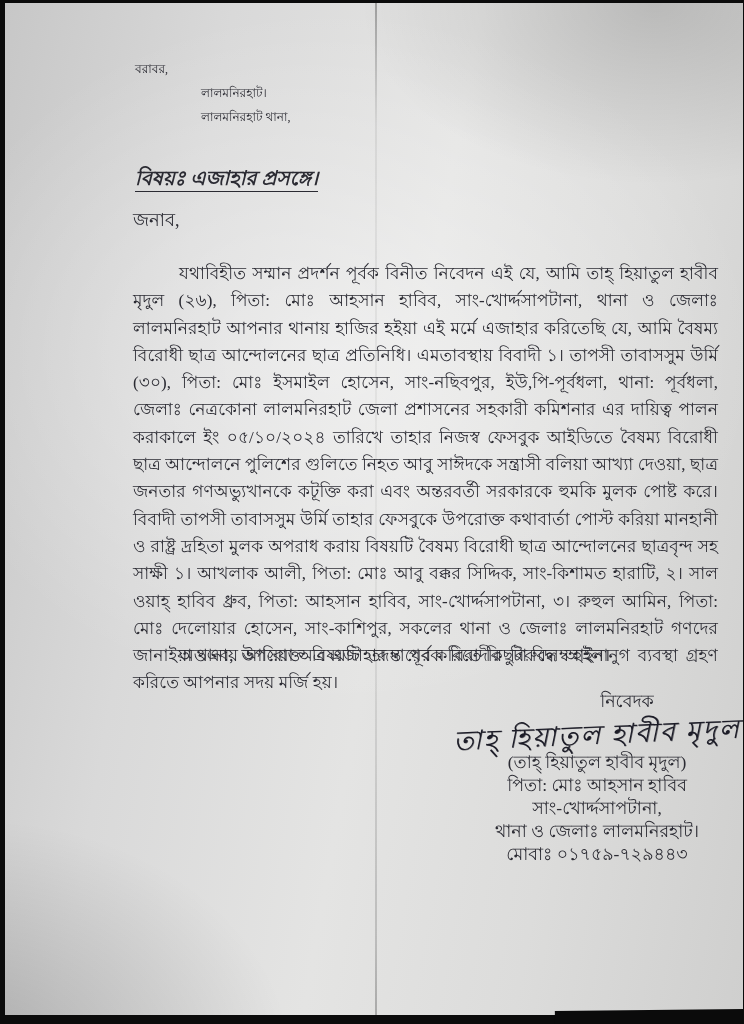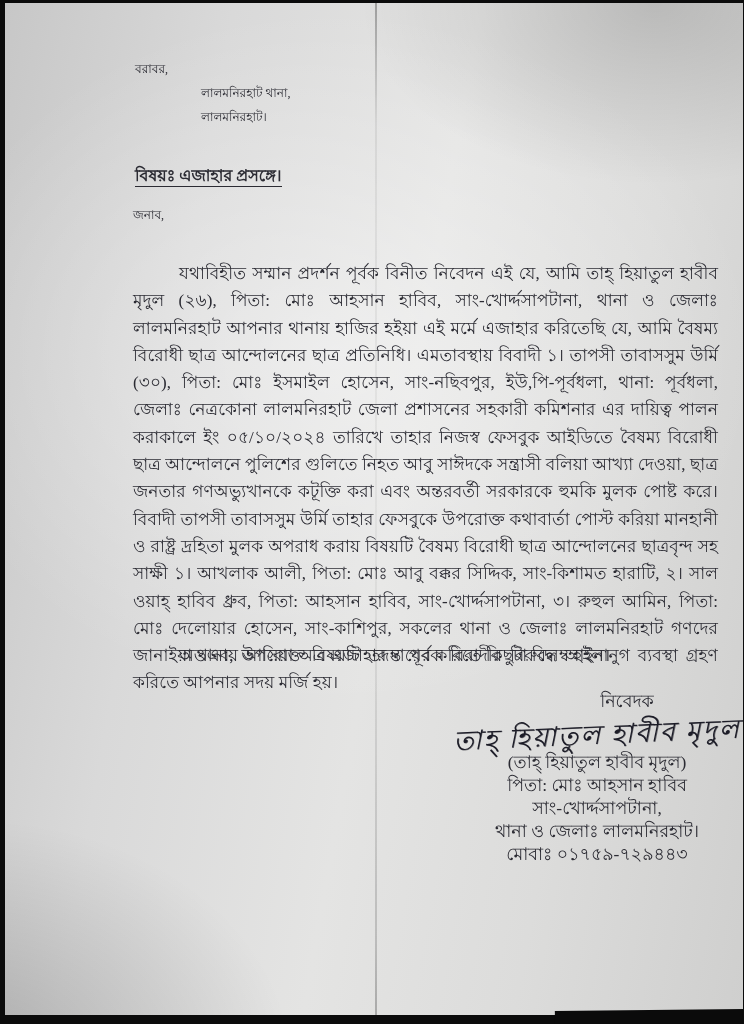--- a/index.html
+++ b/index.html
@@ -29,24 +29,24 @@
     filter:blur(0.4px);
   }
   .bottom-wedge{
     position:absolute;right:-2px;bottom:-10px;width:190px;height:16px;
     background:#0b0b0b;transform:rotate(-0.6deg);transform-origin:right bottom;
   }
   .txt{position:absolute;white-space:nowrap;}
   .recipient{left:130px;top:54px;font-size:12px;line-height:24px;}
   .recipient .r-ind{padding-left:66px;}
   .subject{
-    left:130px;top:160px;font-size:16px;font-weight:bold;
+    left:130px;top:160px;font-size:20px;font-weight:bold;font-style:italic;
   }
   .subject span{border-bottom:1.5px solid #2b2b33;padding-bottom:2px;}
-  .greeting{left:128px;top:203px;font-size:12px;}
+  .greeting{left:128px;top:203px;font-size:18px;}
   .bodytext{
     position:absolute;left:128px;width:585px;
     font-size:17px;line-height:27.3px;
     text-align:justify;white-space:normal;
     text-indent:46px;
     letter-spacing:0.1px;
   }
   .para1{top:240px;}
   .para2{top:622px;}
   .closing{
@@ -69,22 +69,22 @@
 </style>
 </head>
 <body>
 
 <div class="paper">
   <div class="fold-line"></div>
   <div class="bottom-wedge"></div>
 
   <div class="txt recipient">
     <div>বরাবর,</div>
+    <div class="r-ind">লালমনিরহাট।</div>
     <div class="r-ind">লালমনিরহাট থানা,</div>
-    <div class="r-ind">লালমনিরহাট।</div>
   </div>
 
   <div class="txt subject">
     <span>বিষয়ঃ এজাহার প্রসঙ্গে।</span>
   </div>
 
   <div class="txt greeting">জনাব,</div>
 
   <p class="bodytext para1">যথাবিহীত সম্মান প্রদর্শন পূর্বক বিনীত নিবেদন এই যে, আমি তাহ্ হিয়াতুল হাবীব মৃদুল (২৬), পিতা: মোঃ আহসান হাবিব, সাং-খোর্দ্দসাপটানা, থানা ও জেলাঃ লালমনিরহাট আপনার থানায় হাজির হইয়া এই মর্মে এজাহার করিতেছি যে, আমি বৈষম্য বিরোধী ছাত্র আন্দোলনের ছাত্র প্রতিনিধি। এমতাবস্থায় বিবাদী ১। তাপসী তাবাসসুম উর্মি (৩০), পিতা: মোঃ ইসমাইল হোসেন, সাং-নছিবপুর, ইউ,পি-পূর্বধলা, থানা: পূর্বধলা, জেলাঃ নেত্রকোনা লালমনিরহাট জেলা প্রশাসনের সহকারী কমিশনার এর দায়িত্ব পালন করাকালে ইং ০৫/১০/২০২৪ তারিখে তাহার নিজস্ব ফেসবুক আইডিতে বৈষম্য বিরোধী ছাত্র আন্দোলনে পুলিশের গুলিতে নিহত আবু সাঈদকে সন্ত্রাসী বলিয়া আখ্যা দেওয়া, ছাত্র জনতার গণঅভ্যুখানকে কটূক্তি করা এবং অন্তরবর্তী সরকারকে হুমকি মুলক পোষ্ট করে। বিবাদী তাপসী তাবাসসুম উর্মি তাহার ফেসবুকে উপরোক্ত কথাবার্তা পোস্ট করিয়া মানহানী ও রাষ্ট্র দ্রহিতা মুলক অপরাধ করায় বিষয়টি বৈষম্য বিরোধী ছাত্র আন্দোলনের ছাত্রবৃন্দ সহ সাক্ষী ১। আখলাক আলী, পিতা: মোঃ আবু বক্কর সিদ্দিক, সাং-কিশামত হারাটি, ২। সাল ওয়াহ্ হাবিব ধ্রুব, পিতা: আহসান হাবিব, সাং-খোর্দ্দসাপটানা, ৩। রুহুল আমিন, পিতা: মোঃ দেলোয়ার হোসেন, সাং-কাশিপুর, সকলের থানা ও জেলাঃ লালমনিরহাট গণদের জানাইয়া থানায় আসিয়া অত্র এজাহার দায়ের করিতে কিছুটা বিলম্ব হইল।</p>
 

